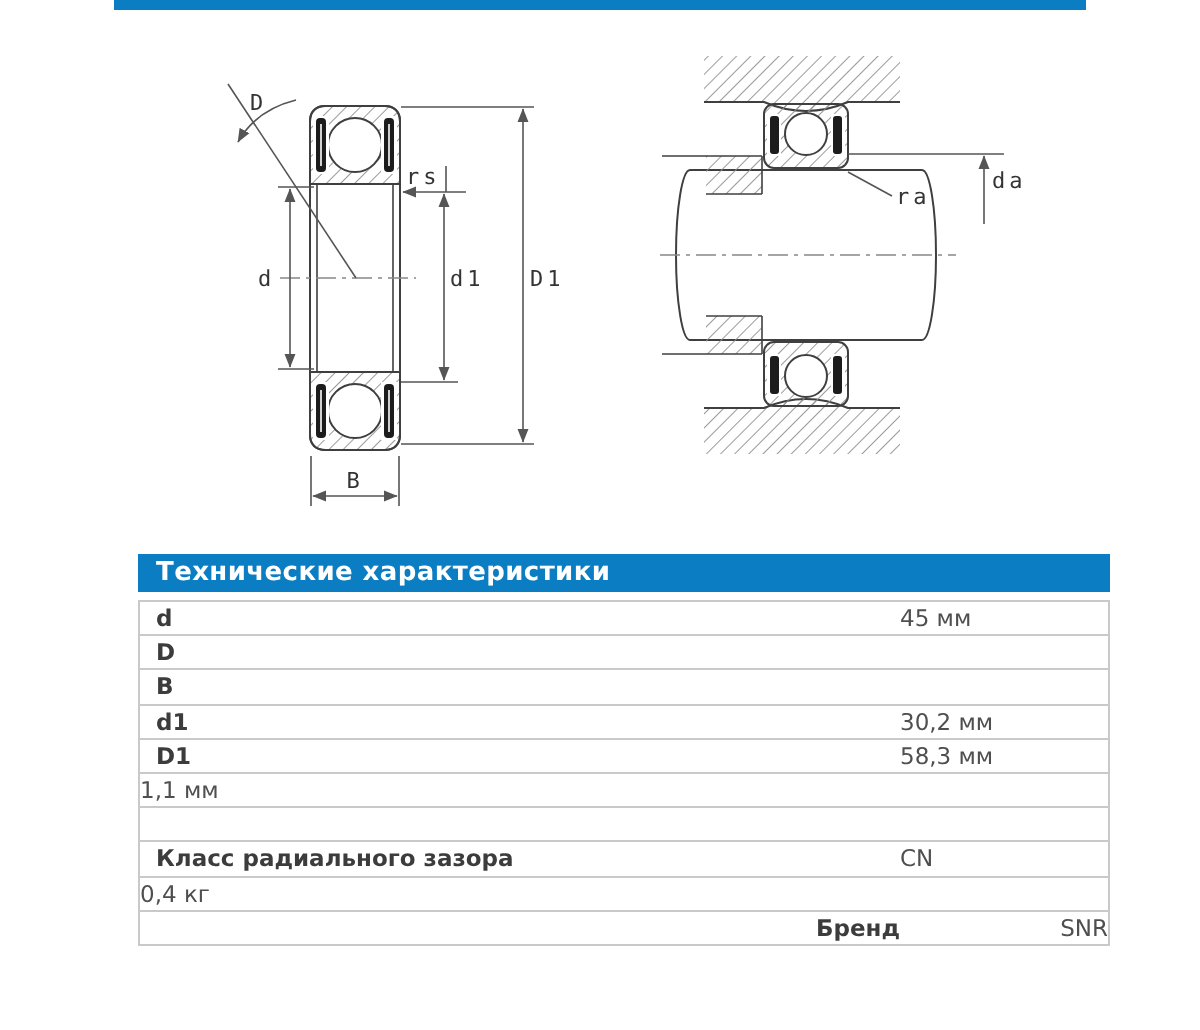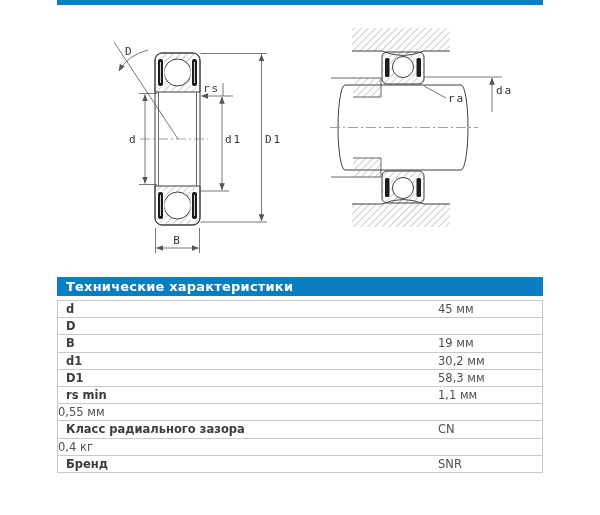--- a/index.html
+++ b/index.html
@@ -18,28 +18,28 @@
   .sealslit{stroke:#fff;stroke-width:0.8;}
   .ln{stroke:var(--line-dark,#3f3f3f);stroke-width:1;fill:none;}
   .lnt{stroke-width:0.8;}
   .dim{stroke:var(--dim-gray,#555);stroke-width:0.8;fill:none;}
   .cl{stroke:var(--centerline-gray,#888);stroke-width:0.8;fill:none;stroke-dasharray:10 3 2 3;}
   .hatchline{stroke:var(--hatch-gray,#8f8f8f);stroke-width:0.9;}
   .arrfill{fill:var(--dim-gray,#555);}
   .dlabel{font-family:"DejaVu Sans Mono","Liberation Mono",monospace;font-size:11px;
           letter-spacing:2px;fill:#333;}
   
-  .spec{position:absolute;left:57px;top:277px;width:486px;}
+  .spec{position:absolute;left:69px;top:277px;width:486px;}
   .spec-header{height:19px;line-height:19px;background:var(--accent-blue,#0b7dc2);
                color:var(--header-text,#fff);font-size:13px;font-weight:bold;
                padding-left:9px;letter-spacing:0.2px;}
   .spec-body{margin-top:4px;border:1px solid var(--table-border,#c9c9c9);background:#fff;}
   .spec-row{display:flex;height:16.2px;line-height:16.2px;font-size:11.5px;
             border-bottom:1px solid var(--table-border,#c9c9c9);}
-  .spec-row:last-child{border-bottom:none;}
+  .spec-row:last-child{border-bottom:none;text-align:right;}
   .spec-row .lbl{flex:0 0 372px;padding-left:8px;font-weight:bold;
                  color:var(--label-text,#3c3c3c);white-space:nowrap;overflow:hidden;}
   .spec-row .val{flex:1;color:var(--value-text,#4f4f4f);white-space:nowrap;}
 </style>
 </head>
 <body>
 
 <div class="page">
 
   <div class="topbar"></div>
@@ -178,36 +178,33 @@
     <div class="spec-body">
       <div class="spec-row">
         <div class="lbl">d</div>
         <div class="val">45 мм</div>
       </div>
       <div class="spec-row">
         <div class="lbl">D</div>
       </div>
       <div class="spec-row">
         <div class="lbl">B</div>
-        <div class="val">19 мм</div>
       </div>
       <div class="spec-row">
         <div class="lbl">d1</div>
         <div class="val">30,2 мм</div>
       </div>
       <div class="spec-row">
         <div class="lbl">D1</div>
         <div class="val">58,3 мм</div>
       </div>
       <div class="spec-row">
-        <div class="lbl">rs min</div>
         <div class="val">1,1 мм</div>
       </div>
       <div class="spec-row">
-        <div class="val">0,55 мм</div>
       </div>
       <div class="spec-row">
         <div class="lbl">Класс радиального зазора</div>
         <div class="val">CN</div>
       </div>
       <div class="spec-row">
         <div class="val">0,4 кг</div>
       </div>
       <div class="spec-row">
         <div class="lbl">Бренд</div>

